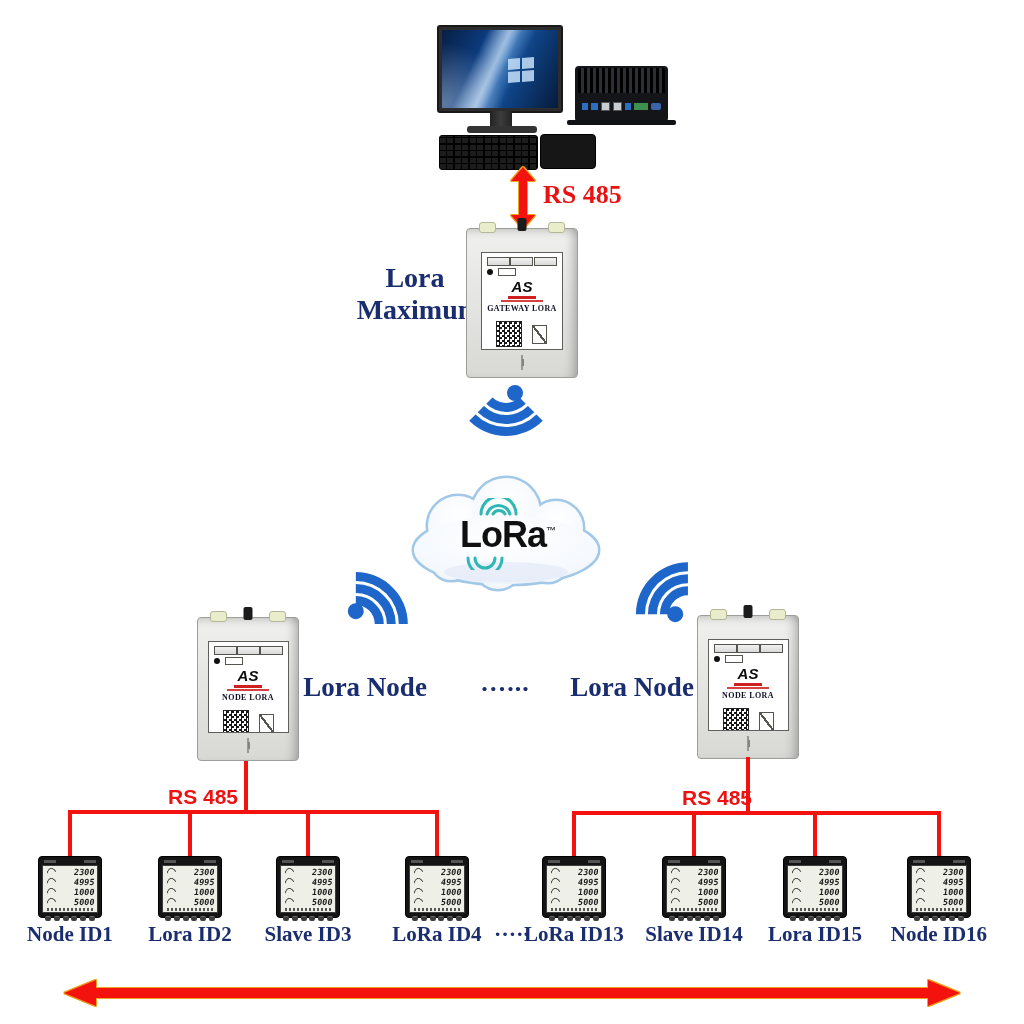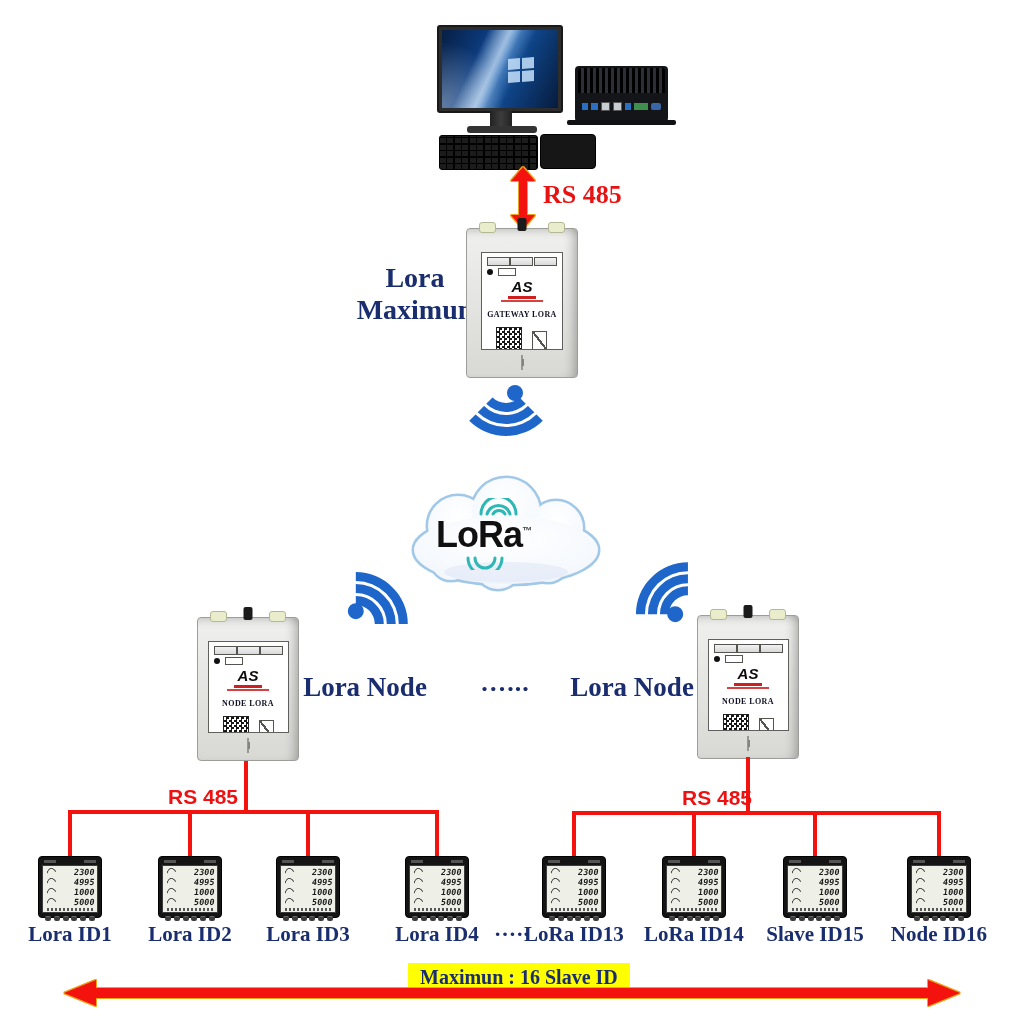--- a/index.html
+++ b/index.html
@@ -64,21 +64,21 @@
     display:flex;flex-direction:column;gap:2px;overflow:hidden;}
   .lab-row1{display:flex;justify-content:space-between;}
   .lab-row1 i{width:21px;height:7px;border:1px solid #55554f;background:linear-gradient(#f2f2f2,#d9d9d9);}
   .lab-row2{display:flex;gap:5px;align-items:center;}
   .led{width:6px;height:6px;background:#101010;border-radius:50%;}
   .tiny-box{width:16px;height:6px;border:1px solid #55554f;}
   .as-wrap{text-align:center;line-height:1;}
   .as-logo{font:italic 800 15px "Liberation Sans",sans-serif;color:#0c0c0c;display:inline-block;
     border-bottom:3px solid #cf2020;padding:0 4px 1px;}
   .as-sub{width:42px;height:2px;background:#cf2020;margin:1px auto 0;opacity:.85;}
-  .dev-title{font:bold 8px "Liberation Serif",serif;text-align:center;letter-spacing:.4px;color:#101025;margin-top:6px;}
+  .dev-title{font:bold 8px "Liberation Serif",serif;text-align:center;letter-spacing:.4px;color:#101025;}
   .lab-line{height:2px;background:#9a9a9a;margin:0 auto;width:84%;}
   .lab-line.short{width:68%;background:#7c7c7c;}
   .qr-row{display:flex;align-items:center;justify-content:center;gap:10px;margin-top:2px;}
   .qr{width:24px;height:24px;border:1px solid #222;
     background:repeating-conic-gradient(#161616 0% 25%,#fff 0% 50%);background-size:5px 5px;}
   .weee{width:13px;height:17px;border:1.6px solid #55554f;
     background:linear-gradient(to top right,transparent 45%,#55554f 45% 55%,transparent 55%);}
   .dev-slot{margin:5px 16px 7px;height:13px;background:#cbcac6;border:1px solid #98988f;position:relative;}
   .slot-bar{position:absolute;left:9%;top:3px;width:68%;height:5px;background:#f6f6f4;border:1px solid #84847e;}
   .slot-red{position:absolute;right:6%;top:3px;width:16%;height:5px;background:#c23030;}
@@ -86,21 +86,21 @@
   
   .wifi{position:absolute;width:84px;height:84px;}
   .wifi .dot{position:absolute;left:34px;top:64px;width:16px;height:16px;border-radius:50%;background:#1e66c9;}
   .wifi .a{position:absolute;border:9px solid transparent;border-top-color:#1e66c9;border-radius:50%;}
   .wifi .a1{width:38px;height:38px;left:23px;top:53px;}
   .wifi .a2{width:62px;height:62px;left:11px;top:41px;}
   .wifi .a3{width:86px;height:86px;left:-1px;top:29px;}
 
   
   .cloud{left:406px;top:474px;width:206px;height:118px;}
-  .lora-text{left:414px;top:514px;width:140px;text-align:center;color:#101010;
+  .lora-text{left:438px;top:514px;width:140px;text-align:center;color:#101010;
     font:800 36px "Liberation Sans",sans-serif;letter-spacing:-1px;}
   .lora-text sup{font-size:10px;color:#444;letter-spacing:0;}
 
   
   .meter{position:absolute;top:856px;width:64px;height:62px;background:#141414;border:1px solid #000;
     border-radius:4px;box-sizing:border-box;padding:3px 3px 2px;display:flex;flex-direction:column;}
   .m-head{display:flex;justify-content:space-between;margin:0 2px 2px;}
   .m-head i{width:12px;height:3px;background:#6f6f6f;opacity:.7;}
   .m-lcd{background:#eef0e8;border:1px solid #3c3c3c;flex:1;padding:1px 3px 1px 4px;
     display:flex;flex-direction:column;justify-content:space-between;}
@@ -595,30 +595,29 @@
     <div class="m-btns">
         <i></i>
         <i></i>
         <i></i>
         <i></i>
         <i></i>
         <i></i>
       </div>
   </div>
 
-  <div class="slave-label navy-caption" style="left:10px;">Lora ID1</div>
+  <div class="slave-label navy-caption" style="left:10px;">Node ID1</div>
   <div class="slave-label navy-caption" style="left:130px;">Lora ID2</div>
-  <div class="slave-label navy-caption" style="left:248px;">Lora ID3</div>
-  <div class="slave-label navy-caption" style="left:377px;">Lora ID4</div>
+  <div class="slave-label navy-caption" style="left:248px;">Slave ID3</div>
+  <div class="slave-label navy-caption" style="left:377px;">LoRa ID4</div>
   <div class="abs navy-caption sep-dots" style="left:487px;top:916px;width:50px;font-size:22px;">…..</div>
   <div class="slave-label navy-caption" style="left:514px;">LoRa ID13</div>
-  <div class="slave-label navy-caption" style="left:634px;">LoRa ID14</div>
-  <div class="slave-label navy-caption" style="left:755px;">Slave ID15</div>
+  <div class="slave-label navy-caption" style="left:634px;">Slave ID14</div>
+  <div class="slave-label navy-caption" style="left:755px;">Lora ID15</div>
   <div class="slave-label navy-caption" style="left:879px;">Node ID16</div>
 
-  <div class="abs navy-caption footer-tag">Maximun : 16 Slave ID</div>
   <div class="abs h-arrow outline-red">
     <span class="head-l"></span>
       <span class="bar"></span>
       <span class="head-r"></span>
   </div>
 
 </div>
 
 </body></html>

